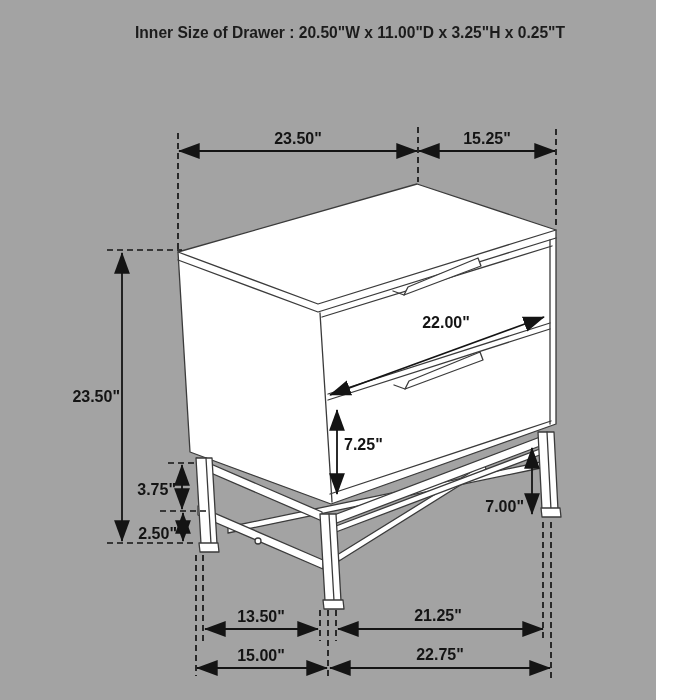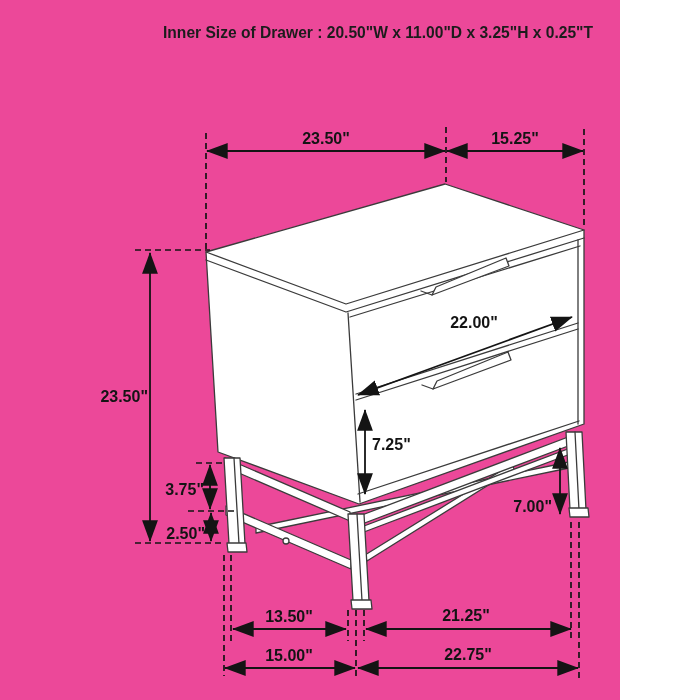--- a/index.html
+++ b/index.html
@@ -1,16 +1,16 @@
 <!DOCTYPE html>
 <html><head>
 <meta charset="utf-8">
 <style>
   html,body{margin:0;padding:0;background:#ffffff;}
-  .stage{position:relative;width:592px;height:700px;background:#ec4899;overflow:hidden;padding-left:28px;}
+  .stage{position:relative;width:656px;height:700px;background:#a3a3a3;overflow:hidden;}
   svg{display:block;}
   .art{stroke:#3b3b3b;stroke-width:1.3;fill:none;stroke-linejoin:round;stroke-linecap:round;}
   .artfill{stroke:#3b3b3b;stroke-width:1.3;fill:#ffffff;stroke-linejoin:round;}
   .dim{stroke:#141414;stroke-width:1.8;fill:none;}
   .dash{stroke:#141414;stroke-width:1.7;fill:none;stroke-dasharray:6 4;}
   .lbl{font-family:"Liberation Sans",sans-serif;font-weight:bold;font-size:16px;fill:#141414;}
   .title-text{font-family:"Liberation Sans",sans-serif;font-weight:bold;font-size:16px;fill:#1c1c1c;}
 </style>
 </head>
 <body>

